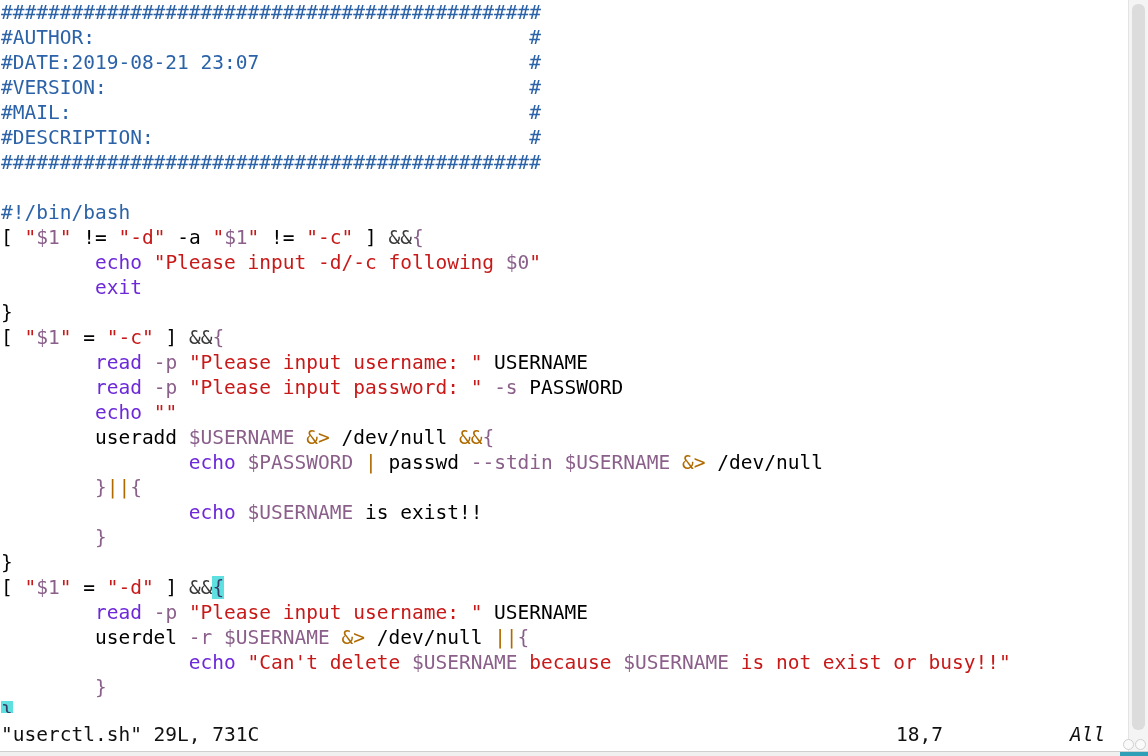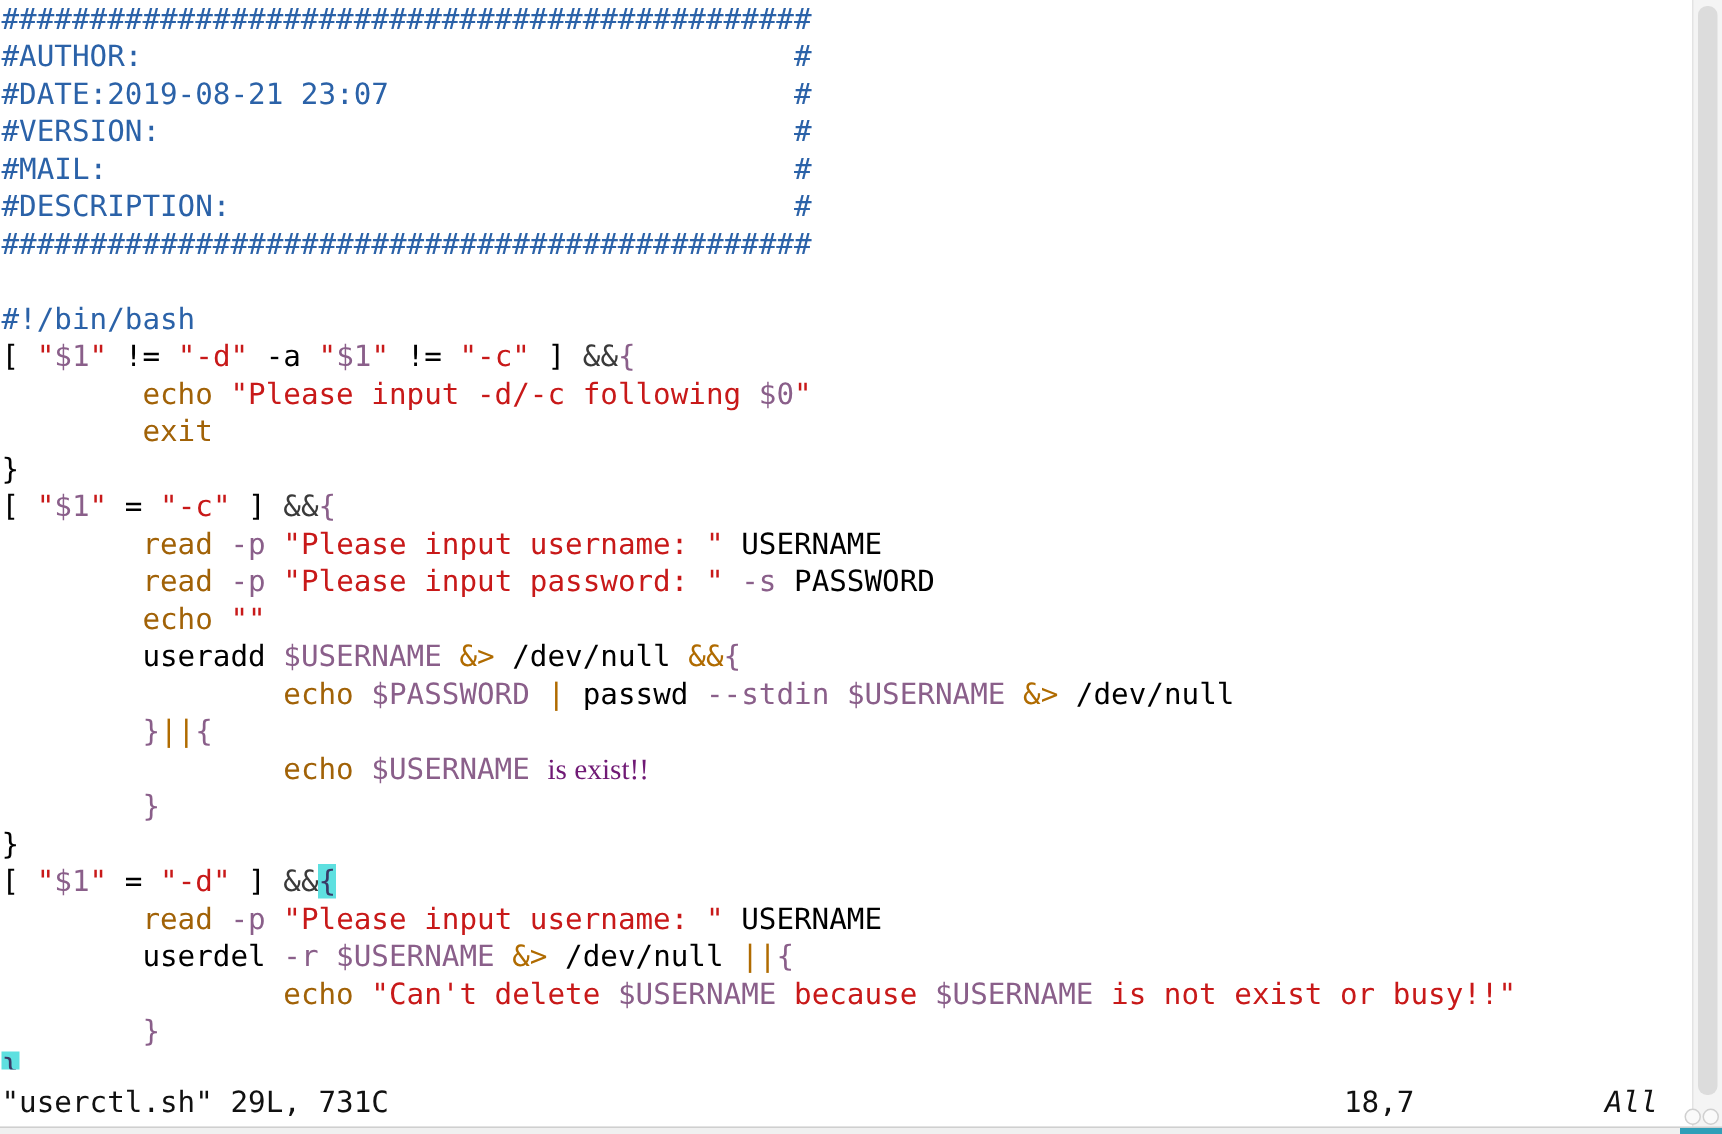--- a/index.html
+++ b/index.html
@@ -39,26 +39,26 @@
     height: 25px;
     white-space: pre;
     padding-left: 1px;
   }
 
   
   .cm   { color: #2b62a8; }            
   .pl   { color: #000000; }            
   .str  { color: #c81919; }            
   .var  { color: #8a5f8a; }            
-  .kw   { color: #a16207; }            
+  .kw   { color: #6d28d9; }            
   .opt  { color: #8a5f8a; }            
   .op   { color: #b06b00; }            
   .br   { color: #8a5f8a; }            
   .amp  { color: #3a3a3a; }            
-  .bang { color: #701a75; font-family: Liberation Serif, serif; }            
+  .bang { color: #000000; }            
   .cur  {                              
     background: #5ee0e0;
     color: #3a3a66;
   }
 
   
   #statusline {
     position: absolute;
     left: 0;
     top: 722px;

